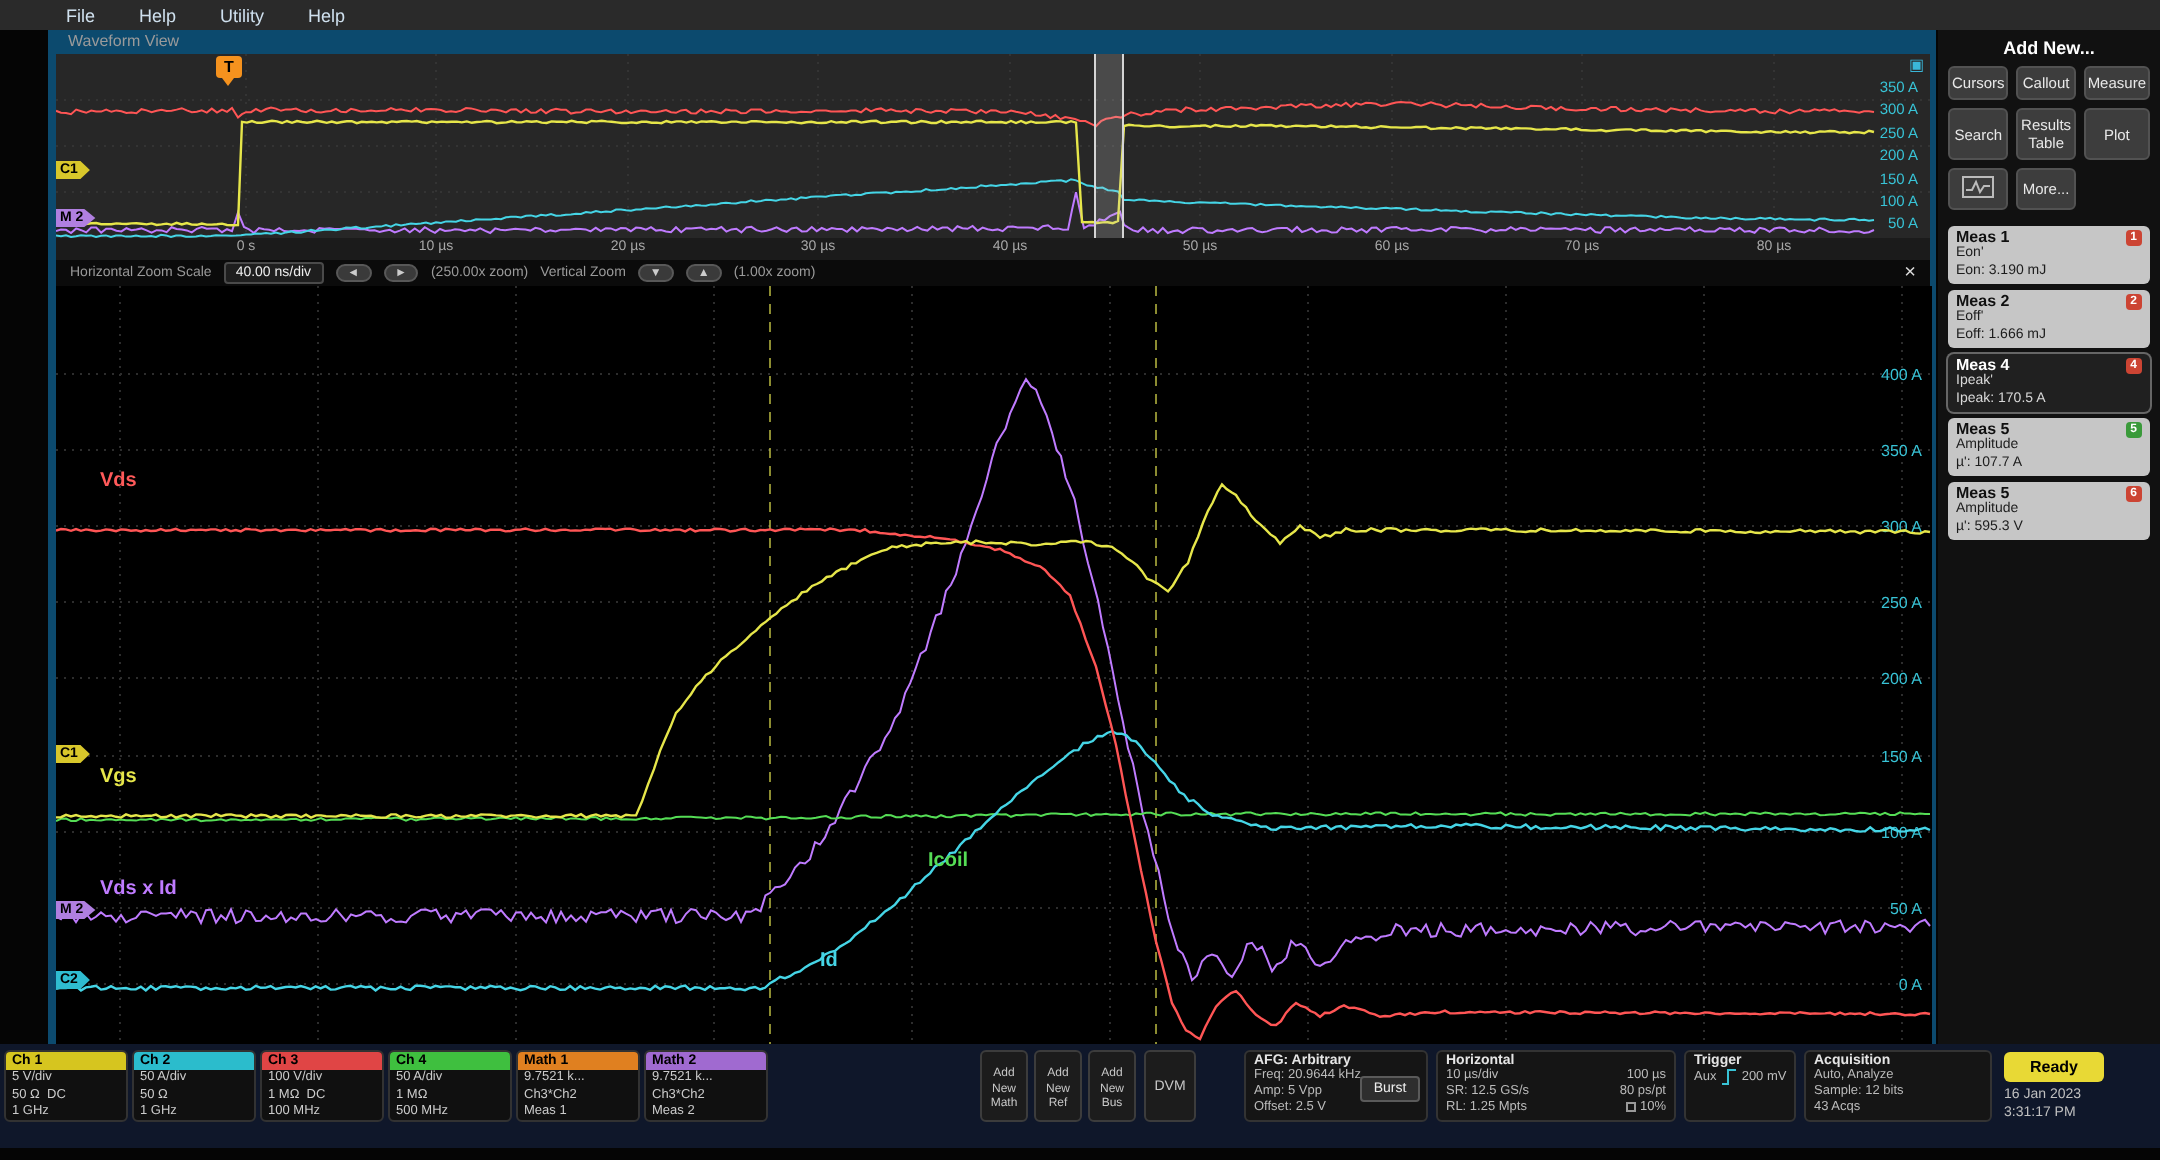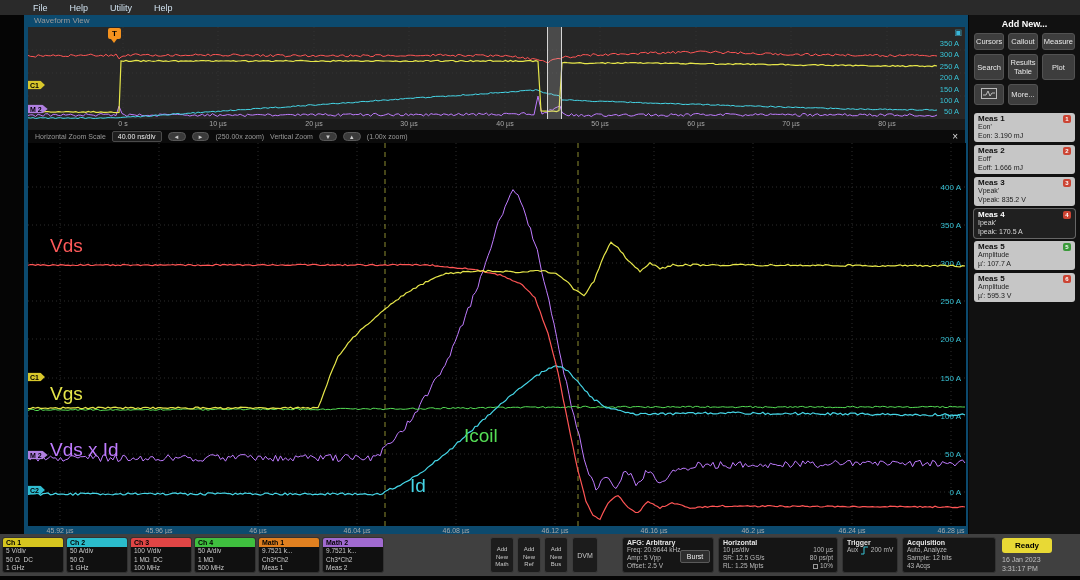--- a/index.html
+++ b/index.html
@@ -16,35 +16,35 @@
 #ovicon{position:absolute;right:3px;top:1px;color:#3ab6d8;font-size:8px}
 #ovlabels{position:absolute;left:4px;top:104px;width:937px;height:11px;background:#1b1b1b}
 .tlab{position:absolute;top:1px;transform:translateX(-50%);font-size:7px;color:#a8a8a8;white-space:nowrap}
 #zoombar{position:absolute;left:4px;top:115px;width:937px;height:13px;background:#0b0b0b;display:flex;align-items:center;gap:6px;padding:0 7px}
 .zb-text{font-size:7px;color:#9a9a9a;white-space:nowrap}
 .zb-val{font-size:7px;color:#eee;background:#1e1e1e;border:1px solid #4a4a4a;border-radius:2px;padding:1px 5px}
 .zb-btn{font-size:6px;color:#ccc;background:#3a3a3a;border:1px solid #585858;border-radius:5px;height:9px;line-height:6px;padding:0 5px;font-family:inherit}
 .zb-close{margin-left:auto;font-size:10px;color:#ddd;background:none;border:none;font-family:inherit}
 #mainplot{position:absolute;left:4px;top:128px;width:938px;height:383px;background:#000}
 #mainlabels{position:absolute;left:4px;top:511px;width:938px;height:12px}
-.trlabel{position:absolute;font-size:19px;font-weight:normal;white-space:nowrap}
+.trlabel{position:absolute;font-size:10px;font-weight:bold;white-space:nowrap}
 .chtag{position:absolute;left:0;transform:translateY(-50%);font-size:7px;font-weight:bold;color:#000;padding:1px 6px 1px 2px;clip-path:polygon(0 0,72% 0,100% 50%,72% 100%,0 100%);white-space:nowrap}
 #sidebar{position:absolute;left:969px;top:15px;width:111px;height:548px;background:#111}
 .sb-header{text-align:center;color:#fff;font-size:9px;font-weight:bold;padding:4px 0 4px}
 .sb-grid{display:grid;grid-template-columns:1fr 1fr 1fr;gap:4px;padding:0 5px}
 .sb-btn{background:#3d3d3d;border:1px solid #525252;border-radius:3px;color:#e8e8e8;font-size:7.5px;font-family:inherit;padding:3px 1px;text-align:center}
 #measlist{margin-top:8px}
 .meas{background:#c6c6c6;border-radius:3px;margin:3px 5px;padding:1px 4px 2px}
 .meas.sel{background:#202020;box-shadow:0 0 0 1px #666}
 .meas-h{display:flex;justify-content:space-between;align-items:center;font-size:8px;font-weight:bold;color:#101010}
 .meas.sel .meas-h{color:#fff}
 .chip{font-size:6px;font-weight:bold;color:#fff;border-radius:2px;padding:0 2.5px;line-height:8px}
 .meas-line{font-size:7px;color:#1c1c1c;line-height:8.5px}
 .meas.sel .meas-line{color:#d8d8d8}
-#bottombar{position:absolute;left:0;top:534px;width:1080px;height:42px;background:#404040}
+#bottombar{position:absolute;left:0;top:522px;width:1080px;height:52px;background:#0f172a}
 .chbadge{position:absolute;top:3px;width:62px;height:36px;background:#101010;border:1px solid #323232;border-radius:3px;overflow:hidden}
 .chhead{font-size:7px;font-weight:bold;color:#000;padding:0 3px;height:9px;line-height:9px}
 .chline{font-size:6.5px;color:#ccc;padding:0 3px;line-height:8.5px;white-space:pre}
 .addbtn{position:absolute;top:3px;width:24px;height:36px;background:#1c1c1c;border:1px solid #3c3c3c;border-radius:3px;color:#c8c8c8;font-size:6px;line-height:7.5px;text-align:center;padding-top:5px;font-family:inherit}
 #dvm{position:absolute;left:572px;top:3px;width:26px;height:36px;background:#1c1c1c;border:1px solid #3c3c3c;border-radius:3px;color:#c8c8c8;font-size:7px;font-family:inherit}
 .panel{position:absolute;top:3px;height:36px;background:#151515;border:1px solid #333;border-radius:3px;padding:1px 4px}
 .p-title{font-size:7px;font-weight:bold;color:#e5e5e5}
 .p-line{font-size:6.5px;color:#bbb;line-height:8px;white-space:nowrap}
 .p-row{display:flex;justify-content:space-between;font-size:6.5px;color:#bbb;line-height:8px}
 .burst{position:absolute;right:3px;top:12px;width:30px;height:13px;background:#2e2e2e;border:1px solid #5a5a5a;border-radius:2px;color:#eee;font-size:7px;font-family:inherit}
@@ -206,28 +206,20 @@
           <div class="meas-line">Eon: 3.190 mJ</div>
         </div>
         <div class="meas">
           <div class="meas-h">
             <span>Meas 2</span>
             <span class="chip" style="background: rgb(204, 68, 51);">2</span>
           </div>
           <div class="meas-line">Eoff'</div>
           <div class="meas-line">Eoff: 1.666 mJ</div>
         </div>
-        <div class="meas">
-          <div class="meas-h">
-            <span>Meas 3</span>
-            <span class="chip" style="background: rgb(204, 68, 51);">3</span>
-          </div>
-          <div class="meas-line">Vpeak'</div>
-          <div class="meas-line">Vpeak: 835.2 V</div>
-        </div>
         <div class="meas sel">
           <div class="meas-h">
             <span>Meas 4</span>
             <span class="chip" style="background: rgb(204, 68, 51);">4</span>
           </div>
           <div class="meas-line">Ipeak'</div>
           <div class="meas-line">Ipeak: 170.5 A</div>
         </div>
         <div class="meas">
           <div class="meas-h">

